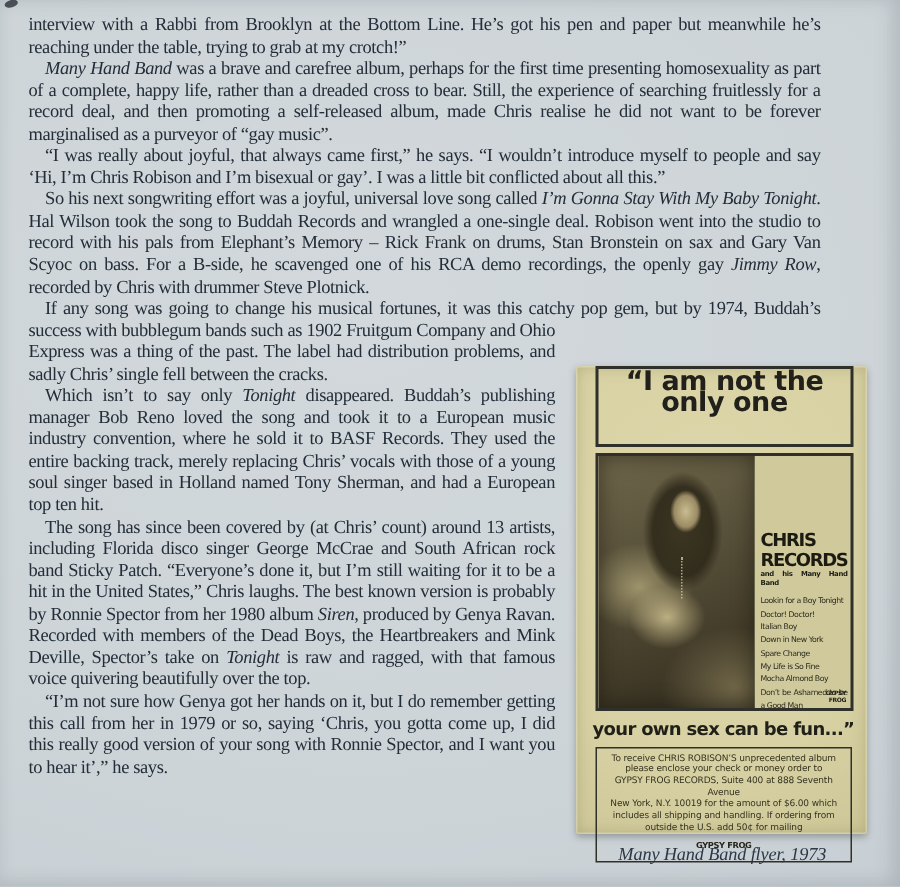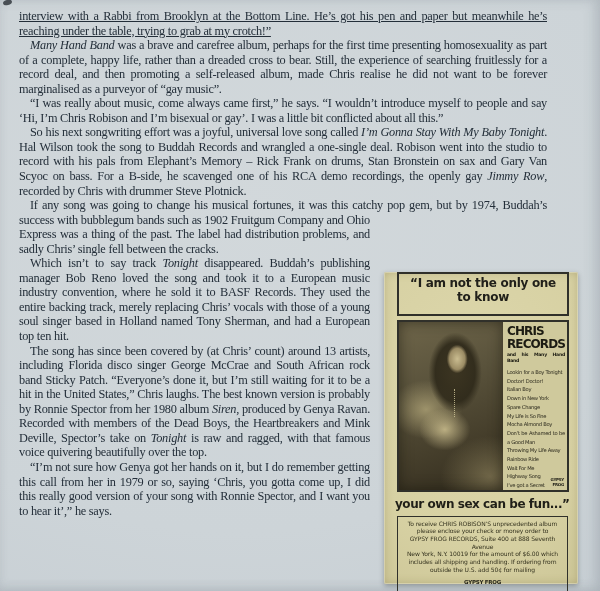--- a/index.html
+++ b/index.html
@@ -14,56 +14,56 @@
     text-align:justify;
     background:
       radial-gradient(130% 100% at 40% 35%, #d2d8db 0%, var(--page-bg,#cdd4d8) 55%, #c3cbd1 100%);
     box-shadow:inset -6px 0 12px rgba(95,105,115,.18), inset 0 -4px 10px rgba(95,105,115,.10);
   }
 
   .speck{position:absolute;left:3px;top:0;width:9px;height:5px;background:#343a3f;
     border-radius:50%;transform:rotate(-15deg);opacity:.85;}
 
   .article p{margin:0;text-indent:11px;}
-  .article p:first-child{text-indent:0;text-decoration:underline;}
+  .article p:first-child{text-indent:0;}
   .flyer-spacer{float:right;width:177px;height:362px;shape-outside:inset(16px 0 0 0);}
 
   
   .flyer-fig{position:absolute;left:384px;top:240px;width:194px;margin:0;}
   .flyer{
     width:194px;height:312px;box-sizing:border-box;position:relative;
     background:
       radial-gradient(120% 90% at 45% 35%, #ddd7ac 0%, var(--flyer-bg,#d7d1a3) 55%, #c9c293 100%);
     border-radius:2px;
     box-shadow:0 2px 5px rgba(60,66,64,.4), inset 0 0 0 1px rgba(250,250,235,.35), inset 0 0 10px rgba(120,110,60,.35);
     color:var(--flyer-ink,#26251a);
   }
   .hl-box{
-    margin:32px 9px 0 13px;border:2px solid #30302a;
-    padding:2px 0 10px;text-align:center;
+    margin:4px 9px 0 13px;border:2px solid #30302a;
+    padding:2px 0 20px;text-align:center;
     font-family:"DejaVu Sans", sans-serif;font-weight:bold;
-    font-size:12px;line-height:14px;letter-spacing:-0.3px;color:#21201a;
+    font-size:18px;line-height:14px;letter-spacing:-0.3px;color:#21201a;
   }
   .main-box{
     margin:4px 9px 0 13px;border:2px solid #30302a;height:168px;
     display:flex;position:relative;background:#cfc99c;overflow:hidden;
   }
   .photo{
     width:104px;flex:none;position:relative;overflow:hidden;
     background:
       radial-gradient(ellipse 14px 19px at 56% 22%, rgba(210,196,150,.95), rgba(172,155,112,.85) 55%, rgba(172,155,112,0) 75%),
       radial-gradient(ellipse 36px 54px at 54% 30%, rgba(58,51,32,.95), rgba(45,40,25,.88) 55%, rgba(45,40,25,0) 74%),
       radial-gradient(ellipse 34px 28px at 44% 64%, rgba(198,185,138,.9), rgba(198,185,138,0) 75%),
       radial-gradient(ellipse 52px 42px at 26% 52%, rgba(182,170,124,.75), rgba(182,170,124,0) 70%),
       radial-gradient(ellipse 64px 52px at 88% 92%, rgba(150,138,98,.6), rgba(150,138,98,0) 78%),
       linear-gradient(160deg, #6f664a 0%, #5a533c 35%, #453e2b 70%, #322c1e 100%);
     box-shadow:inset 0 0 14px rgba(20,18,10,.55);
   }
   .necklace{position:absolute;left:53%;top:40%;height:28px;border-left:1.5px dotted #d9d0a0;opacity:.75;}
-  .side{flex:1;padding:3px 17px 2px 4px;font-family:"DejaVu Sans", sans-serif;}
+  .side{flex:1;padding:3px 17px 2px 4px;font-family:"DejaVu Sans", sans-serif;margin-top:47px;}
   .logo{font-weight:bold;font-size:12px;line-height:12.5px;letter-spacing:-0.9px;color:#1c1b12;}
   .sub{font-weight:bold;font-size:4.6px;line-height:6px;margin-top:2px;color:#1c1b12;}
   .tracks{list-style:none;margin:4px 0 0;padding:0;
     font-size:5.2px;line-height:8.7px;letter-spacing:-0.3px;color:#2d2b1e;}
   .mini{position:absolute;right:3px;bottom:3px;width:18px;text-align:right;
     font-family:"DejaVu Sans", sans-serif;font-weight:bold;font-size:4px;line-height:4.5px;color:#1d1c14;}
   .tagline{
     margin:5px 0 0 11px;white-space:nowrap;
     font-family:"DejaVu Sans", sans-serif;font-weight:bold;
     font-size:12px;letter-spacing:-0.45px;color:#201f18;
@@ -75,33 +75,32 @@
 </style>
 </head>
 <body>
 
 <div class="page">
   <div class="speck"></div>
 
   <div class="article">
       <p><span>interview with a Rabbi from Brooklyn at the Bottom Line. He’s got his pen and paper but meanwhile he’s reaching under the table, trying to grab at my crotch!”</span></p>
       <p><i>Many Hand Band</i><span> was a brave and carefree album, perhaps for the first time presenting homosexuality as part of a complete, happy life, rather than a dreaded cross to bear. Still, the experience of searching fruitlessly for a record deal, and then promoting a self-released album, made Chris realise he did not want to be forever marginalised as a purveyor of “gay music”.</span></p>
-      <p><span>“I was really about music, come always came first,” he says. “I wouldn’t introduce myself to people and say ‘Hi, I’m Chris Robison and I’m bisexual or gay’. I was a little bit conflicted about all this.”</span></p>
+      <p><span>“I was really about joyful, that always came first,” he says. “I wouldn’t introduce myself to people and say ‘Hi, I’m Chris Robison and I’m bisexual or gay’. I was a little bit conflicted about all this.”</span></p>
       <p><span>So his next songwriting effort was a joyful, universal love song called </span><i>I’m Gonna Stay With My Baby Tonight</i><span>. Hal Wilson took the song to Buddah Records and wrangled a one-single deal. Robison went into the studio to record with his pals from Elephant’s Memory – Rick Frank on drums, Stan Bronstein on sax and Gary Van Scyoc on bass. For a B-side, he scavenged one of his RCA demo recordings, the openly gay </span><i>Jimmy Row</i><span>, recorded by Chris with drummer Steve Plotnick.</span></p>
       <p><span class="flyer-spacer"></span><span>If any song was going to change his musical fortunes, it was this catchy pop gem, but by 1974, Buddah’s success with bubblegum bands such as 1902 Fruitgum Company and Ohio Express was a thing of the past. The label had distribution problems, and sadly Chris’ single fell between the cracks.</span></p>
-      <p><span>Which isn’t to say track </span><i>Tonight</i><span> disappeared. Buddah’s publishing manager Bob Reno loved the song and took it to a European music industry convention, where he sold it to BASF Records. They used the entire backing track, merely replacing Chris’ vocals with those of a young soul singer based in Holland named Tony Sherman, and had a European top ten hit.</span></p>
+      <p><span>Which isn’t to say only </span><i>Tonight</i><span> disappeared. Buddah’s publishing manager Bob Reno loved the song and took it to a European music industry convention, where he sold it to BASF Records. They used the entire backing track, merely replacing Chris’ vocals with those of a young soul singer based in Holland named Tony Sherman, and had a European top ten hit.</span></p>
       <p><span>The song has since been covered by (at Chris’ count) around 13 artists, including Florida disco singer George McCrae and South African rock band Sticky Patch. “Everyone’s done it, but I’m still waiting for it to be a hit in the United States,” Chris laughs. The best known version is probably by Ronnie Spector from her 1980 album </span><i>Siren</i><span>, produced by Genya Ravan. Recorded with members of the Dead Boys, the Heartbreakers and Mink Deville, Spector’s take on </span><i>Tonight</i><span> is raw and ragged, with that famous voice quivering beautifully over the top.</span></p>
       <p><span>“I’m not sure how Genya got her hands on it, but I do remember getting this call from her in 1979 or so, saying ‘Chris, you gotta come up, I did this really good version of your song with Ronnie Spector, and I want you to hear it’,” he says.</span></p>
     </div>
 
   <figure class="flyer-fig">
     <div class="flyer">
       <div class="hl-box">
         <div>“I am not the only one</div>
-        <div>to know</div>
       </div>
       <div class="main-box">
         <div class="photo">
           <div class="necklace"></div>
         </div>
         <div class="side">
           <div class="logo">CHRIS</div>
           <div class="logo">RECORDS</div>
           <div class="sub">and his Many Hand Band</div>
           <ul class="tracks">

